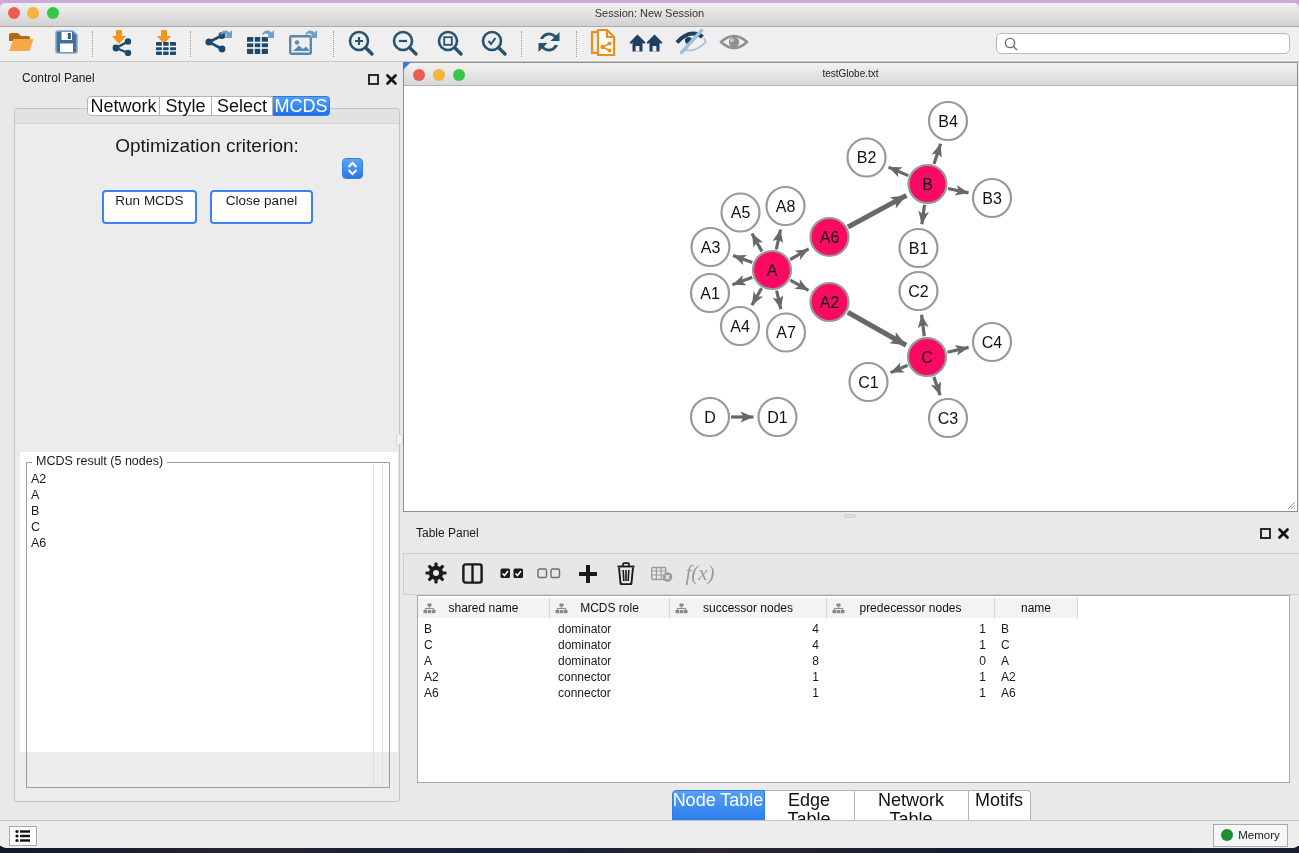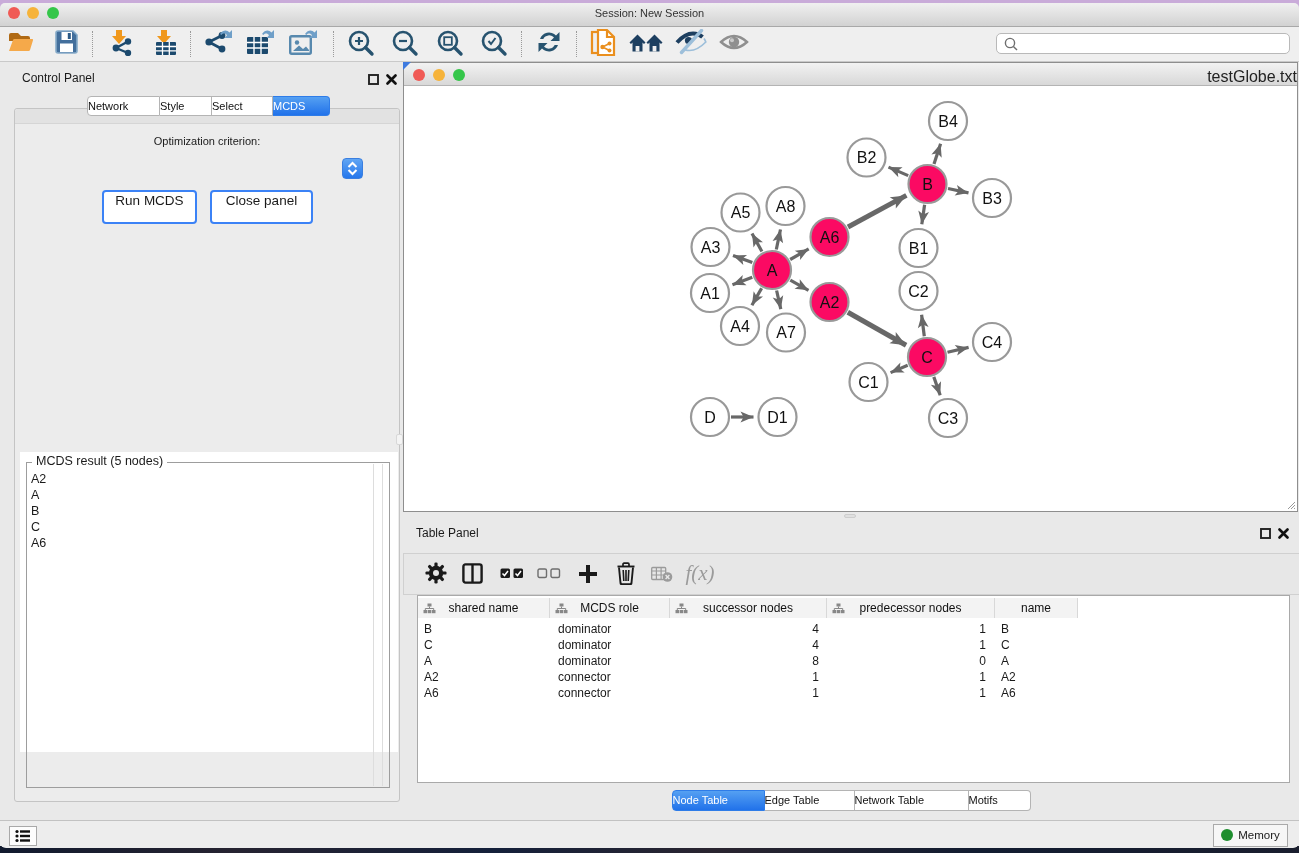--- a/index.html
+++ b/index.html
@@ -11,36 +11,36 @@
 #toolbar{left:0;top:27px;width:1299px;height:35px;background:#efefef;border-bottom:1px solid #c9c9c9}
 .tsep{position:absolute;top:4px;height:26px;width:0;border-left:1px dotted #9a9a9a}
 .ticon{position:absolute;top:2px}
 #searchbox{position:absolute;left:996px;top:6px;width:294px;height:21px;background:#fff;border:1px solid #b9b9b9;border-radius:5px}
 #cpanel{left:9px;top:62px;width:403px;height:757px}
 #cphead{position:absolute;left:13px;top:9px;font-size:12px;color:#1a1a1a}
 .winbtn{position:absolute;top:12px}
 #cpbox{position:absolute;left:5px;top:46px;width:386px;height:694px;border:1px solid #c4c4c4;border-radius:3px;background:#ececec}
 #cptabband{position:absolute;left:6px;top:47px;width:384px;height:15px;background:#e2e2e2;border-bottom:1px solid #d5d5d5;border-radius:3px 3px 0 0}
 .tabrow{position:absolute;display:flex;height:20px}
-.tab{border:1px solid #b4b4b4;border-left:none;background:#fff;text-align:left;font-size:11px;line-height:19px;color:#111}
+.tab{border:1px solid #b4b4b4;border-left:none;background:#fff;text-align:center;font-size:18px;line-height:19px;color:#111}
 .tab.first{border-left:1px solid #b4b4b4;border-radius:4px 0 0 4px}
 .tab.last{border-radius:0 4px 4px 0}
 .tab.sel{background:linear-gradient(#55a0f2,#2172ea);color:#fff;border-color:#2e7ce8}
-#optlabel{position:absolute;left:0;top:73px;width:396px;text-align:center;font-size:11px}
+#optlabel{position:absolute;left:0;top:73px;width:396px;text-align:center;font-size:19px}
 #cpselect{position:absolute;left:44px;top:96px;width:310px;height:21px;background:#fff;border:1px solid #b6b6b6;border-radius:4px;font-size:13px;line-height:19px;padding-left:11px}
 #cpspin{position:absolute;left:333px;top:96px;width:21px;height:21px;background:linear-gradient(#60a5f3,#2577ec);border-radius:4px;border:1px solid #3a7fe0}
 .btn{position:absolute;height:34px;background:#fff;border:2px solid #3b82f6;border-radius:4px;text-align:center;font-size:13.5px;line-height:18px}
 #mcdsres{position:absolute;left:11px;top:390px;width:378px;height:300px;background:#fff}
 #mcdsfs{position:absolute;left:6px;top:10px;width:364px;height:326px;border:1px solid #9d9d9d}
 #mcdslegend{position:absolute;left:12px;top:2px;background:#fff;padding:0 4px;font-size:12.5px}
 #mcdslist{position:absolute;left:11px;top:20px;font-size:12.5px;line-height:15.9px}
 #mcdssb{position:absolute;right:15px;top:12px;width:10px;height:322px;border-left:1px solid #ddd;border-right:1px solid #ddd}
 #netwin{left:403px;top:62px;width:895px;height:450px;background:#fff;border:1px solid #8e8e8e;border-top:none}
 #nettitle{position:absolute;left:0;top:0;width:100%;height:24px;background:linear-gradient(#f2f2f2,#d8d8d8);border-bottom:1px solid #b4b4b4;border-top:1px solid #8e8e8e}
-#nettext{position:absolute;top:5px;width:100%;text-align:right;font-size:16px;color:#222}
+#nettext{position:absolute;top:5px;width:100%;text-align:center;font-size:10px;color:#222}
 #tpanel{left:403px;top:522px;width:896px;height:297px}
 #tptitle{position:absolute;left:13px;top:4px;font-size:12px}
 #tptoolbar{position:absolute;left:0px;top:31px;width:896px;height:42px;background:#e7e7e7;border:1px solid #d0d0d0;border-right:none}
 #ttable{position:absolute;left:14px;top:73px;width:873px;height:188px;background:#fff;border:1px solid #a9a9a9}
 .thead{position:absolute;top:2px;height:20px;background:#f3f3f3;border-right:1px solid #d8d8d8;font-size:12px;text-align:center;line-height:20px;color:#111}
 .trow{position:absolute;font-size:12px;height:16px;line-height:16px}
 #ttabs{position:absolute;top:268px;left:0;width:100%;display:flex;justify-content:center}
 #statusbar{left:0;top:820px;width:1299px;height:28px;background:#ededed;border-top:1px solid #c2c2c2;border-radius:0 0 6px 6px;z-index:5}
 #listbtn{position:absolute;left:9px;top:5px;width:28px;height:20px;background:#fdfdfd;border:1px solid #a9a9a9}
 #membtn{position:absolute;right:11px;top:3px;width:75px;height:23px;background:#f6f6f6;border:1px solid #a9a9a9;font-size:11.5px;text-align:center;line-height:21px}

